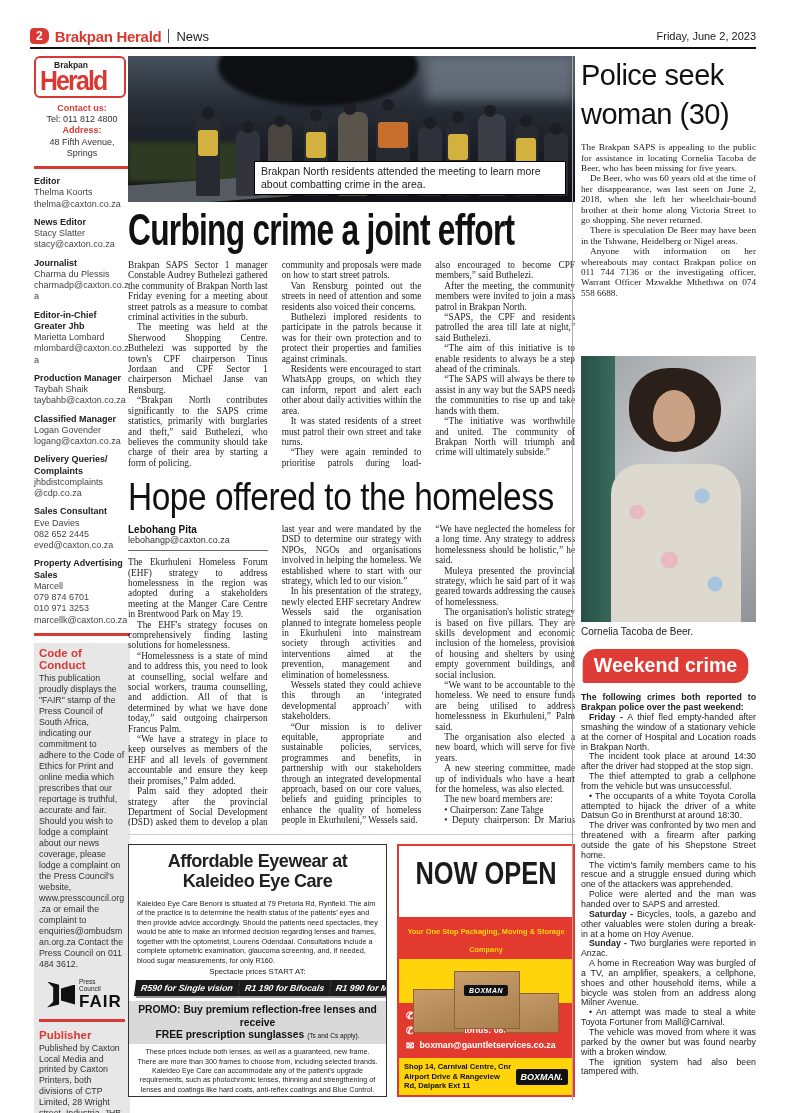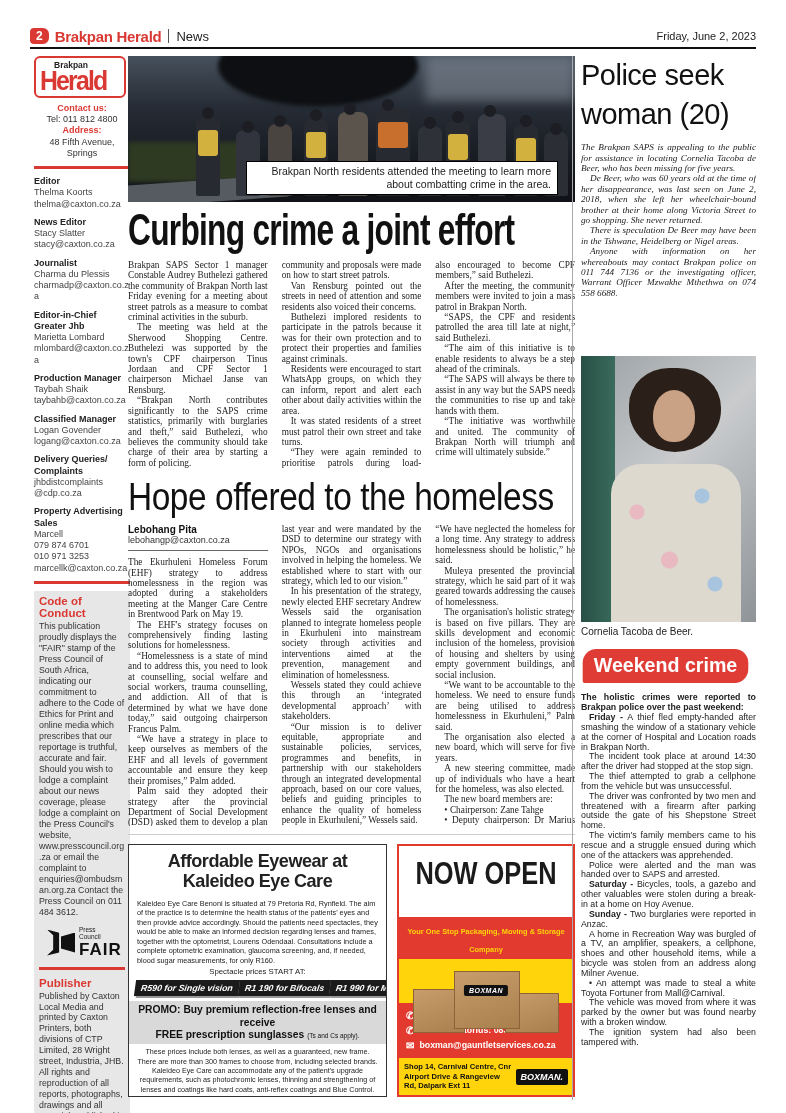--- a/index.html
+++ b/index.html
@@ -40,21 +40,21 @@
   .photo { position:relative; width:447px; height:146px; background:linear-gradient(180deg,#46505c 0%,#262c35 35%,#161920 75%,#101217 100%); overflow:hidden; }
   .tree { position:absolute; left:90px; top:-30px; width:200px; height:80px; background:#0d0f12; border-radius:50%; filter:blur(2px); }
   .sky { position:absolute; right:0; top:0; width:150px; height:45px; background:#8d97a3; opacity:0.5; filter:blur(6px); }
   .grass { position:absolute; left:0; bottom:20px; width:120px; height:40px; background:#2e3a22; filter:blur(2px); }
   .curb { position:absolute; left:0; bottom:0; width:160px; height:22px; background:#565b61; transform:skewY(-4deg); }
   .person { position:absolute; bottom:6px; width:24px; height:74px; background:#272a31; border-radius:8px 8px 2px 2px; }
   .person::before { content:""; position:absolute; top:-9px; left:6px; width:12px; height:12px; border-radius:50%; background:#1c1e23; }
   .vest-y::after, .vest-o::after { content:""; position:absolute; top:14px; left:2px; right:2px; height:26px; border-radius:3px; }
   .vest-y::after { background:#d3b13e; }
   .vest-o::after { background:#c96f2e; }
-  .photo-caption { position:absolute; right:17px; bottom:7px; width:312px; background:#fff; border:1px solid #000; font-size:10.5px; line-height:1.25; text-align:right; padding:3px 6px; color:#222; }
+  .photo-caption { position:absolute; right:9px; bottom:7px; width:312px; background:#fff; border:1px solid #000; font-size:10.5px; line-height:1.25; text-align:left; padding:3px 6px; color:#222; }
 
   .crime-headline { display:inline-block; font-size:44px; font-weight:800; color:#111; letter-spacing:-1px; white-space:nowrap; transform:scaleX(0.72); transform-origin:left; margin-top:6px; line-height:1.0; }
 
   .cols { display:flex; gap:14px; margin-top:8px; }
   .col { flex:1; font-family:"Liberation Serif", serif; font-size:9.3px; line-height:1.12; color:#222; text-align:justify; }
   .col p + p, .police-paras p + p { text-indent:9px; }
   .crime-cols { height:208px; overflow:hidden; }
 
   .hope-headline { display:inline-block; font-size:38px; font-weight:400; color:#111; letter-spacing:-0.5px; white-space:nowrap; transform:scaleX(0.88); transform-origin:left; margin-top:10px; line-height:1.05; }
   .hope-cols { height:302px; overflow:hidden; margin-top:6px; }
@@ -89,21 +89,21 @@
   .bm-contacts { background:#e23a2e; padding:5px 7px; }
   .bm-contact { display:flex; align-items:center; gap:5px; color:#fff; font-weight:bold; font-size:8.8px; line-height:1.5; }
   .bm-cicon { font-size:10px; }
   .bm-footer { margin-top:auto; background:#ffd40a; display:flex; align-items:center; padding:4px 5px; gap:4px; }
   .bm-address { font-size:7.6px; font-weight:bold; color:#111; line-height:1.25; flex:1; }
   .bm-brand { background:#111; color:#fff; font-weight:800; font-style:italic; font-size:9px; padding:3px 5px; border-radius:2px; white-space:nowrap; }
 
   
   .right-col { position:absolute; left:572px; top:56px; width:184px; height:1044px; border-left:1px solid #aaa; padding-left:8px; }
   .police-headline { font-size:29px; font-weight:400; color:#111; line-height:1.35; letter-spacing:-0.5px; }
-  .police-paras { font-family:"Liberation Serif", serif; font-size:9.2px; line-height:1.13; color:#222; text-align:justify; margin-top:8px; height:210px; overflow:hidden;font-style:italic; }
+  .police-paras { font-family:"Liberation Serif", serif; font-size:9.2px; line-height:1.13; color:#222; text-align:justify; margin-top:8px; height:210px; overflow:hidden; }
   .woman-photo { position:relative; width:175px; height:266px; background:linear-gradient(135deg,#9aa0a4,#c9cbcd 45%,#8f9498); overflow:hidden; margin-top:4px; }
   .curtain { position:absolute; left:0; top:0; width:34px; height:100%; background:linear-gradient(90deg,#274f45,#3a6b5c); }
   .hair { position:absolute; left:48px; top:12px; width:92px; height:84px; background:#2b2019; border-radius:48% 52% 55% 55%; }
   .face { position:absolute; left:72px; top:34px; width:42px; height:52px; background:#c9a184; border-radius:50% 50% 46% 46%; }
   .dress { position:absolute; left:30px; top:108px; width:130px; height:160px; background:
       radial-gradient(circle at 20% 30%, #e8b9c0 0 7px, transparent 8px),
       radial-gradient(circle at 70% 20%, #a9c4de 0 7px, transparent 8px),
       radial-gradient(circle at 45% 60%, #e8b9c0 0 8px, transparent 9px),
       radial-gradient(circle at 80% 75%, #a9c4de 0 7px, transparent 8px),
       #ddd9ce; border-radius:30px 30px 0 0; }
@@ -172,20 +172,26 @@
         <div class="staff-detail">Logan Govender
 logang@caxton.co.za</div>
       </div>
         <div class="staff-entry">
         <div class="staff-role">Delivery Queries/
 Complaints</div>
         <div class="staff-detail">jhbdistcomplaints
 @cdp.co.za</div>
       </div>
         <div class="staff-entry">
+        <div class="staff-role">Sales Consultant</div>
+        <div class="staff-detail">Eve Davies
+082 652 2445
+eved@caxton.co.za</div>
+      </div>
+        <div class="staff-entry">
         <div class="staff-role">Property Advertising
 Sales</div>
         <div class="staff-detail">Marcell
 079 874 6701
 010 971 3253
 marcellk@caxton.co.za</div>
       </div>
       </div>
     <div class="red-bar"></div>
     <div class="gray-wrap">
@@ -342,40 +348,41 @@
         <div class="bm-footer">
           <div class="bm-address">Shop 14, Carnival Centre, Cnr Airport Drive &amp; Rangeview Rd, Dalpark Ext 11</div>
           <div class="bm-brand">BOXMAN.</div>
         </div>
       </div>
 
     </div>
   </div>
 
   <div class="right-col">
-    <div class="police-headline">Police seek woman (20)</div>
+    <div class="police-headline">Police seek woman (30)</div>
     <div class="police-paras">
         <p>The Brakpan SAPS is appealing to the public for assistance in locating Cornelia Tacoba de Beer, who has been missing for five years.</p>
         <p>De Beer, who was 60 years old at the time of her disappearance, was last seen on June 2, 2018, when she left her wheelchair-bound brother at their home along Victoria Street to go shopping. She never returned.</p>
         <p>There is speculation De Beer may have been in the Tshwane, Heidelberg or Nigel areas.</p>
         <p>Anyone with information on her whereabouts may contact Brakpan police on 011 744 7136 or the investigating officer, Warrant Officer Mzwakhe Mthethwa on 074 558 6688.</p>
       </div>
     <div class="woman-photo">
       <i class="curtain"></i>
       <i class="hair"></i>
       <i class="face"></i>
       <i class="dress"></i>
     </div>
     <div class="woman-caption">Cornelia Tacoba de Beer.</div>
     <div class="wc-banner">Weekend crime</div>
     <div class="wc-body">
-        <p><b>The holistic crimes were reported to Brakpan police over the past weekend:</b></p>
+        <p><b>The following crimes both reported to Brakpan police over the past weekend:</b></p>
         <p><b>Friday -</b><span> A thief fled empty-handed after smashing the window of a stationary vehicle at the corner of Hospital and Location roads in Brakpan North.</span></p>
         <p><span>The incident took place at around 14:30 after the driver had stopped at the stop sign.</span></p>
         <p><span>The thief attempted to grab a cellphone from the vehicle but was unsuccessful.</span></p>
+        <p><span>• The occupants of a white Toyota Corolla attempted to hijack the driver of a white Datsun Go in Brenthurst at around 18:30.</span></p>
         <p><span>The driver was confronted by two men and threatened with a firearm after parking outside the gate of his Shepstone Street home.</span></p>
         <p><span>The victim's family members came to his rescue and a struggle ensued during which one of the attackers was apprehended.</span></p>
         <p><span>Police were alerted and the man was handed over to SAPS and arrested.</span></p>
         <p><b>Saturday -</b><span> Bicycles, tools, a gazebo and other valuables were stolen during a break-in at a home on Hoy Avenue.</span></p>
         <p><b>Sunday -</b><span> Two burglaries were reported in Anzac.</span></p>
         <p><span>A home in Recreation Way was burgled of a TV, an amplifier, speakers, a cellphone, shoes and other household items, while a bicycle was stolen from an address along Milner Avenue.</span></p>
         <p><span>• An attempt was made to steal a white Toyota Fortuner from Mall@Carnival.</span></p>
         <p><span>The vehicle was moved from where it was parked by the owner but was found nearby with a broken window.</span></p>
         <p><span>The ignition system had also been tampered with.</span></p>
       </div>

